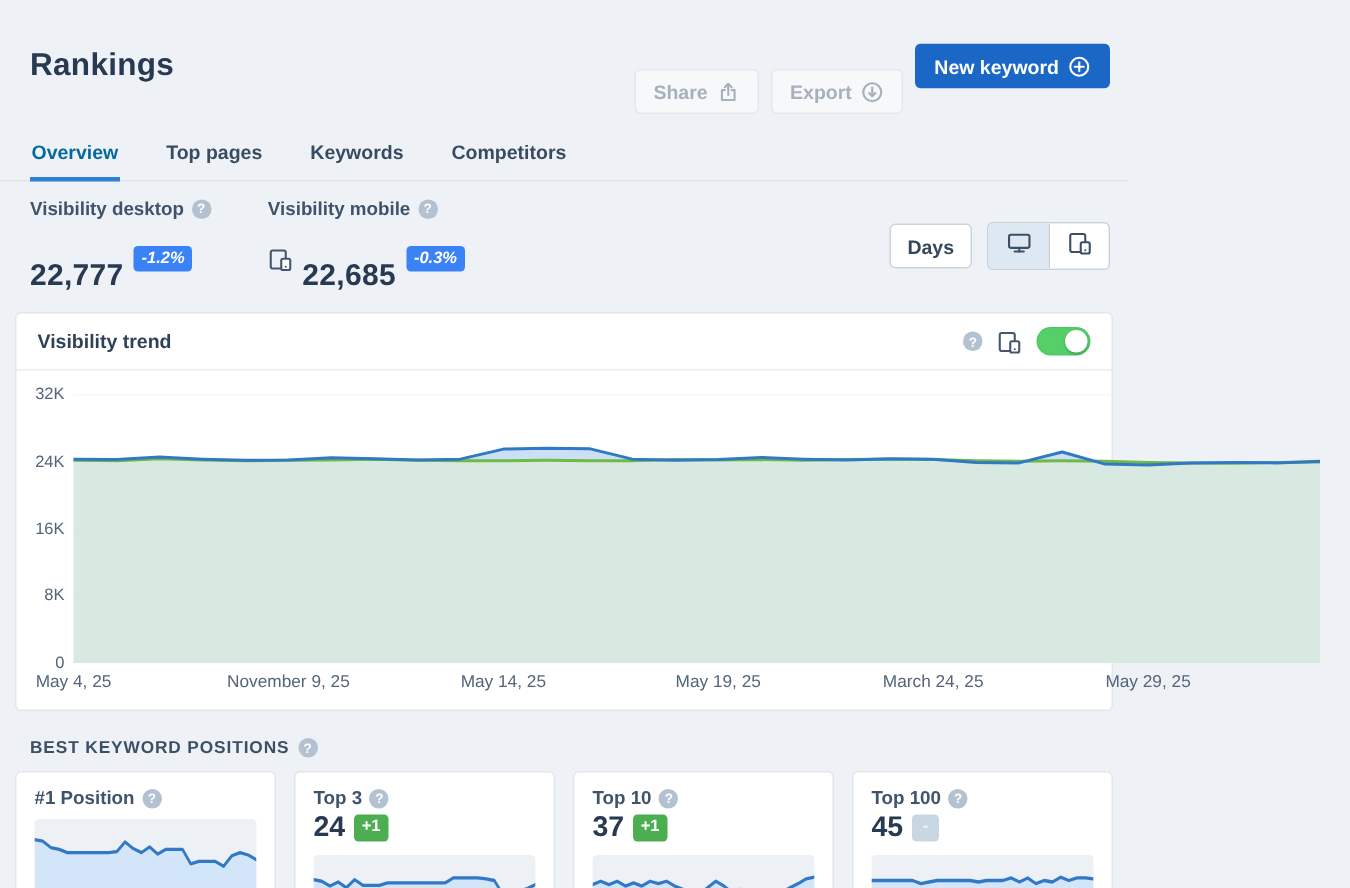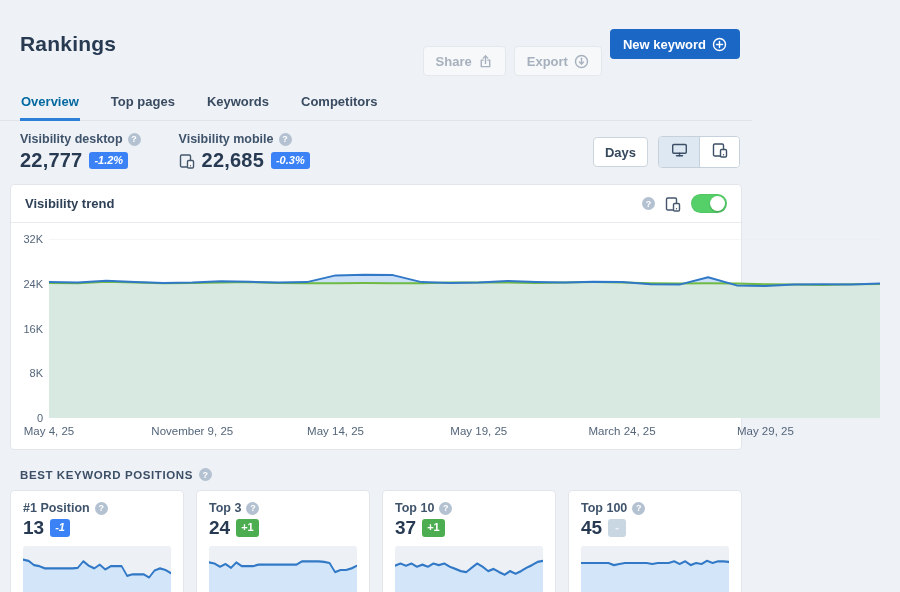--- a/index.html
+++ b/index.html
@@ -26,21 +26,21 @@
   .tabs { display:flex; gap:30px; padding:0 20px; margin-top:10px; border-bottom:1px solid #e0e4e9; }
   .tab { padding:8px 1px 9px; font-size:13px; font-weight:700; color:#394b61; cursor:pointer;
          border-bottom:3px solid transparent; margin-bottom:-1px; }
   .tab.active { color:#0369a1; border-bottom-color:#2e7fd6; }
 
   
   .metrics-row { display:flex; align-items:center; justify-content:space-between; padding:11px 12px 12px 20px; }
   .metric-groups { display:flex; gap:38px; }
   .metric-label { display:flex; align-items:center; gap:5px; font-size:12.5px; font-weight:600; color:#3f536b; }
   .metric-value-row { display:flex; align-items:center; gap:7px; margin-top:3px; }
-  .metric-value { font-size:20px; font-weight:800; color:#273a52; letter-spacing:.2px; }
+  .metric-value { font-size:20px; font-weight:800; color:#273a52; letter-spacing:.2px;margin-top:24px; }
   .badge { font-size:11px; font-weight:700; color:#fff; padding:2px 5px; border-radius:3px; line-height:1.2; }
   .badge.neg { background:#3b82f6;font-style:italic; }
   .badge.pos { background:#4cae50; }
   .badge.neu { background:#c9d7e3; color:#eef3f8; padding:2px 7px; }
   .help { width:13px; height:13px; border-radius:50%; background:#b3c1d1; color:#fff; font-size:9px;
           font-weight:700; display:inline-flex; align-items:center; justify-content:center; cursor:pointer; flex:0 0 auto; }
   .controls { display:flex; align-items:center; gap:10px; }
   .ctrl-btn { display:inline-flex; align-items:center; gap:7px; height:30px; padding:0 11px; background:#fff;
               border:1px solid #ccd5de; border-radius:4px; font-size:13px; font-weight:600; color:#34475c; cursor:pointer; }
   .seg { display:flex; border:1px solid #c7d1db; border-radius:4px; overflow:hidden; background:#fff; }
@@ -231,24 +231,20 @@
     <span class="help">?</span>
   </div>
 
   <div class="kw-row">
 
     <div class="card kw-card">
       <div class="kw-label">
         <span>#1 Position</span>
         <span class="help">?</span>
       </div>
-      <div class="kw-value-row">
-        <span class="kw-value">13</span>
-        <span class="badge neg">-1</span>
-      </div>
       <div class="spark-wrap">
         <svg viewBox="0 0 197 64" preserveAspectRatio="none" width="100%" height="64">
             <polygon points="0,64 0.0,13.7 7.3,14.8 14.6,19.1 21.9,20.2 29.2,22.4 36.5,22.4 43.8,22.4 51.1,22.4 58.4,22.4 65.7,22.4 73.0,21.8 80.3,15.3 87.6,19.7 94.9,22.4 102.1,18.6 109.4,23.4 116.7,20.2 124.0,20.2 131.3,20.2 138.6,29.9 145.9,28.3 153.2,28.3 160.5,28.3 167.8,31.5 175.1,24.5 182.4,22.4 189.7,24.0 197.0,27.2 197,64" fill="#d2e5f9"></polygon>
             <polyline points="0.0,13.7 7.3,14.8 14.6,19.1 21.9,20.2 29.2,22.4 36.5,22.4 43.8,22.4 51.1,22.4 58.4,22.4 65.7,22.4 73.0,21.8 80.3,15.3 87.6,19.7 94.9,22.4 102.1,18.6 109.4,23.4 116.7,20.2 124.0,20.2 131.3,20.2 138.6,29.9 145.9,28.3 153.2,28.3 160.5,28.3 167.8,31.5 175.1,24.5 182.4,22.4 189.7,24.0 197.0,27.2" fill="none" stroke="#3178c6" stroke-width="2.2" stroke-linejoin="round" stroke-linecap="round"></polyline>
           </svg>
       </div>
     </div>
 
     <div class="card kw-card">
       <div class="kw-label">

